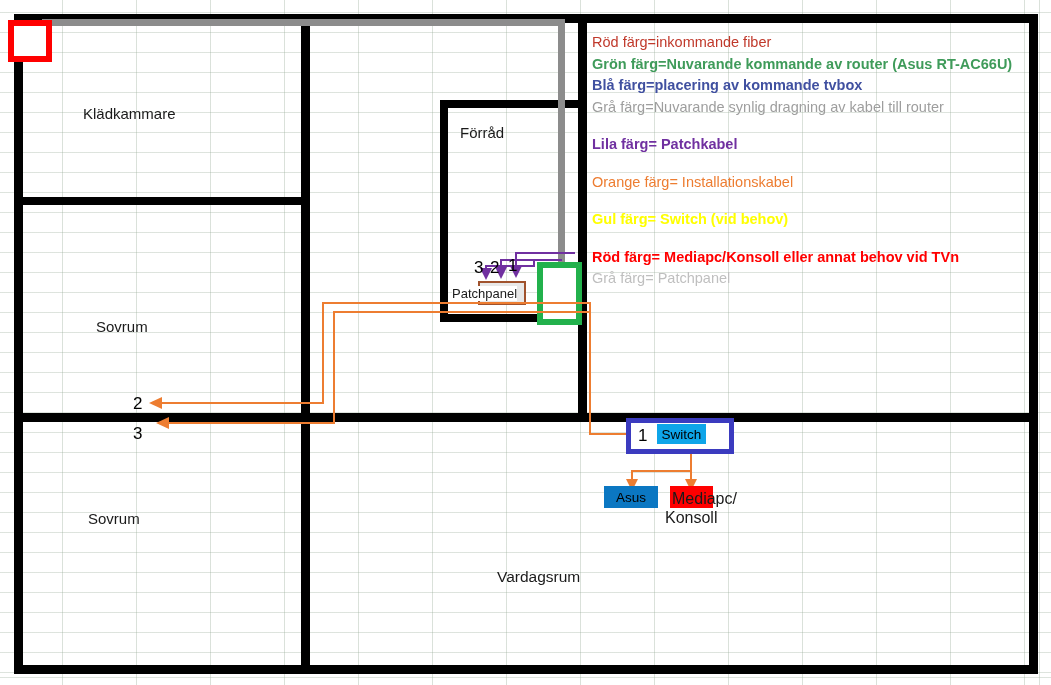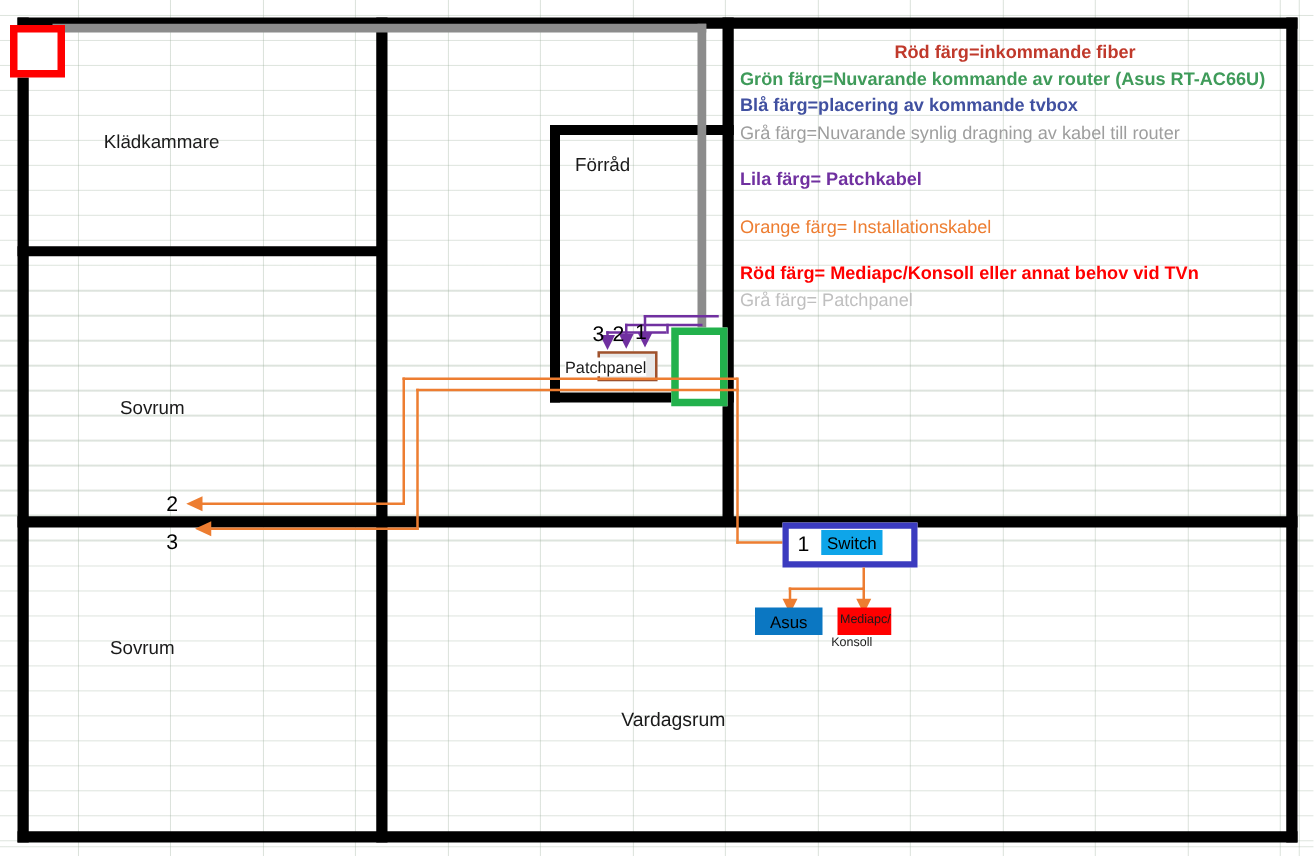--- a/index.html
+++ b/index.html
@@ -37,21 +37,21 @@
   .chip-red{background:#ff0000;color:#000;}
 
   .patchpanel{position:absolute;box-sizing:border-box;border:2px solid #a0522d;
               background:#e8e8e8;}
   .pp-label{position:absolute;font-size:13px;color:#1a1a1a;white-space:nowrap;
             background:#ffffff;}
 
   .legend{position:absolute;left:592px;top:32px;width:440px;}
   .legend p{margin:0;font-size:14.5px;line-height:21.5px;}
   .legend p.gap{margin-top:16px;}
-  .sub{position:absolute;font-size:10px;color:#1a1a1a;white-space:nowrap;}
+  .sub{position:absolute;font-size:16px;color:#1a1a1a;white-space:nowrap;}
 
   svg.arrow{position:absolute;overflow:visible;pointer-events:none;}
 </style>
 </head>
 <body>
 
 <div id="stage">
 
   <div id="grid"></div>
 
@@ -153,23 +153,24 @@
   <div class="sub" style="left:672px;top:490px;">Mediapc/</div>
   <div class="sub" style="left:665px;top:509px;">Konsoll</div>
 
   <div class="room-label" style="left:83px;top:105px;">Klädkammare</div>
   <div class="room-label" style="left:96px;top:318px;">Sovrum</div>
   <div class="room-label" style="left:88px;top:510px;">Sovrum</div>
   <div class="room-label" style="left:460px;top:124px;">Förråd</div>
   <div class="room-label big" style="left:497px;top:568px;">Vardagsrum</div>
 
   <div class="legend">
-    <p style="color:#c0392b;font-weight:bold;text-align:center;">Röd färg=inkommande fiber</p>
+    <p style="color:#c0392b;font-weight:normal;">Röd färg=inkommande fiber</p>
     <p style="color:#3f9b5a;font-weight:bold;">Grön färg=Nuvarande kommande av router (Asus RT-AC66U)</p>
     <p style="color:#4050a0;font-weight:bold;">Blå färg=placering av kommande tvbox</p>
     <p style="color:#9e9e9e;">Grå färg=Nuvarande synlig dragning av kabel till router</p>
     <p class="gap" style="color:#7030a0;font-weight:bold;">Lila färg= Patchkabel</p>
     <p class="gap" style="color:#ed7d31;">Orange färg= Installationskabel</p>
+    <p class="gap" style="color:#ffff00;font-weight:bold;">Gul färg= Switch (vid behov)</p>
     <p class="gap" style="color:#ff0000;font-weight:bold;">Röd färg= Mediapc/Konsoll eller annat behov vid TVn</p>
     <p style="color:#bfbfbf;">Grå färg= Patchpanel</p>
   </div>
 
 </div>
 
 </body></html>

